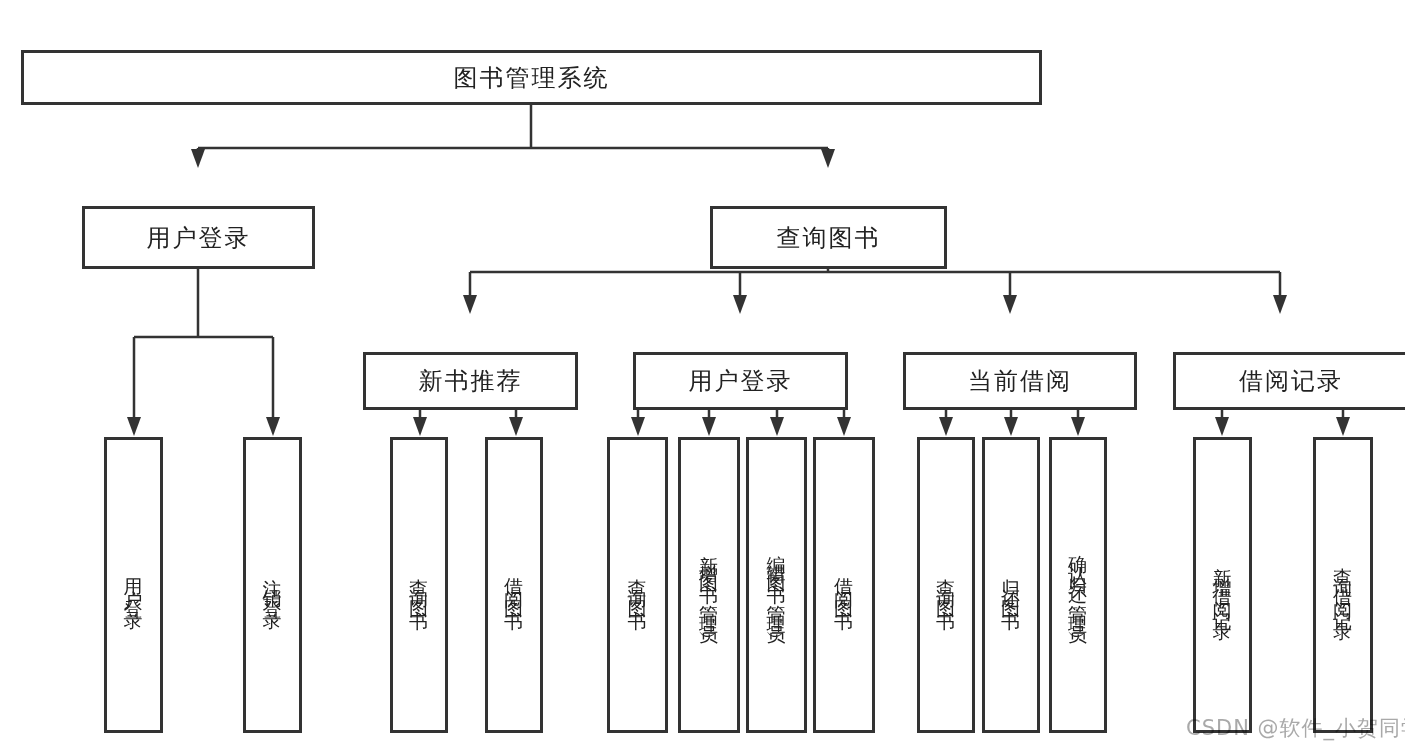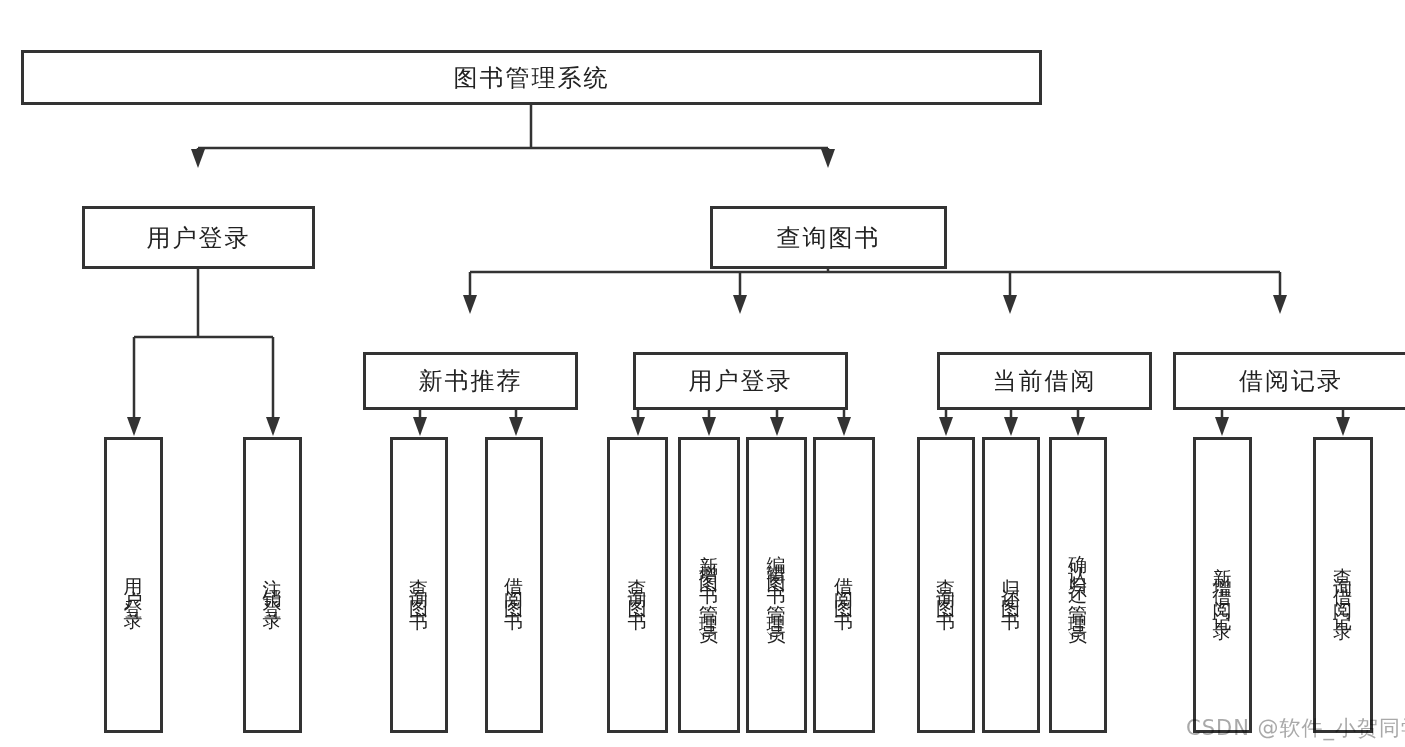--- a/index.html
+++ b/index.html
@@ -109,21 +109,21 @@
     <polygon points="1336,417 1350,417 1343,436"></polygon>
   </svg>
 
   <div class="node hnode" style="left:21px; top:13px; width:1021px; height:55px;">图书管理系统</div>
 
   <div class="node hnode" style="left:82px; top:169px; width:233px; height:63px;">用户登录</div>
   <div class="node hnode" style="left:710px; top:169px; width:237px; height:63px;">查询图书</div>
 
   <div class="node hnode" style="left:363px; top:315px; width:215px; height:58px;">新书推荐</div>
   <div class="node hnode" style="left:633px; top:315px; width:215px; height:58px;">用户登录</div>
-  <div class="node hnode" style="left:937px; top:315px; width:215px; height:58px;text-align:right;">当前借阅</div>
+  <div class="node hnode" style="left:903px; top:315px; width:234px; height:58px;text-align:right;">当前借阅</div>
   <div class="node hnode" style="left:1173px; top:315px; width:236px; height:58px;">借阅记录</div>
 
   <div class="node leaf" style="left:104px; width:59px;">用户登录</div>
   <div class="node leaf" style="left:243px; width:59px;">注销登录</div>
 
   <div class="node leaf" style="left:390px; width:58px;">查询图书</div>
   <div class="node leaf" style="left:485px; width:58px;">借阅图书</div>
 
   <div class="node leaf" style="left:607px; width:61px;">查询图书</div>
   <div class="node leaf" style="left:678px; width:62px; letter-spacing:10px;">新增图书（管理员）</div>

